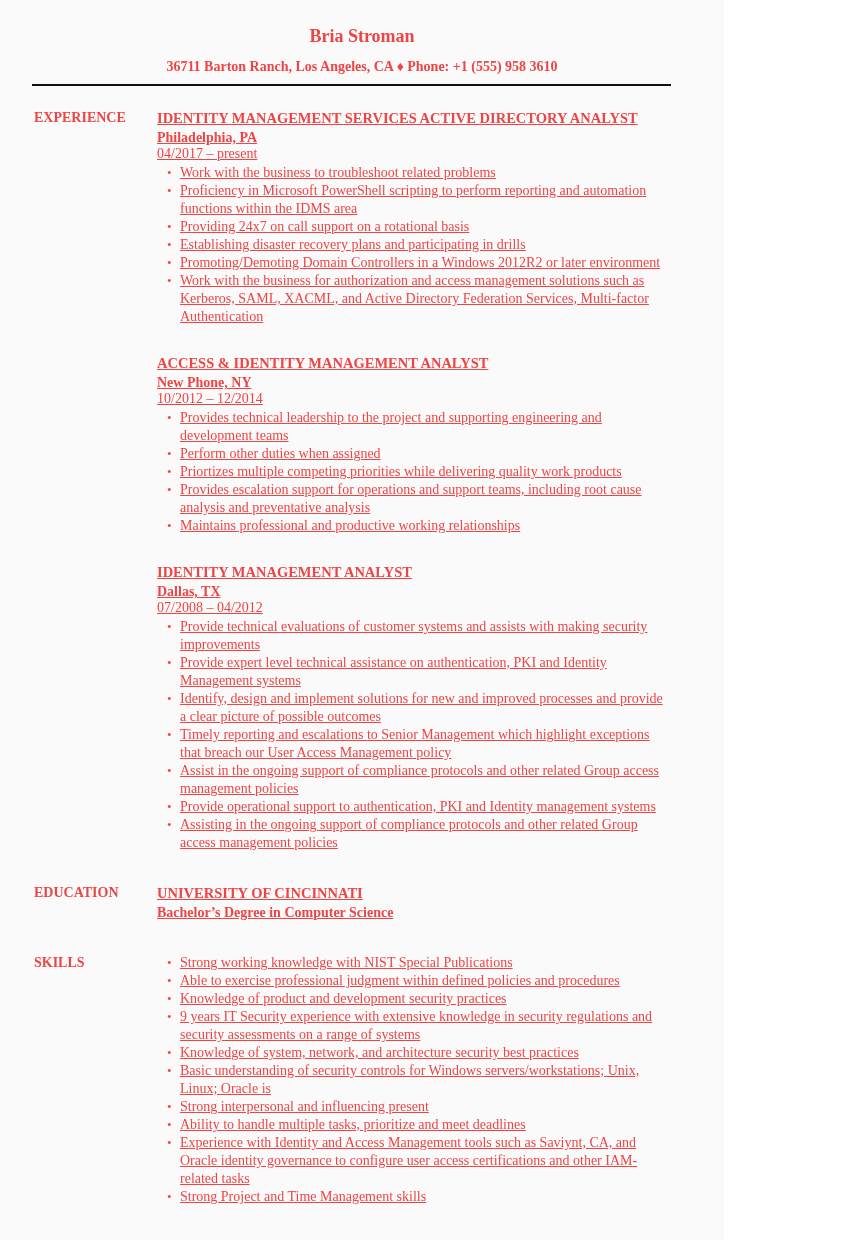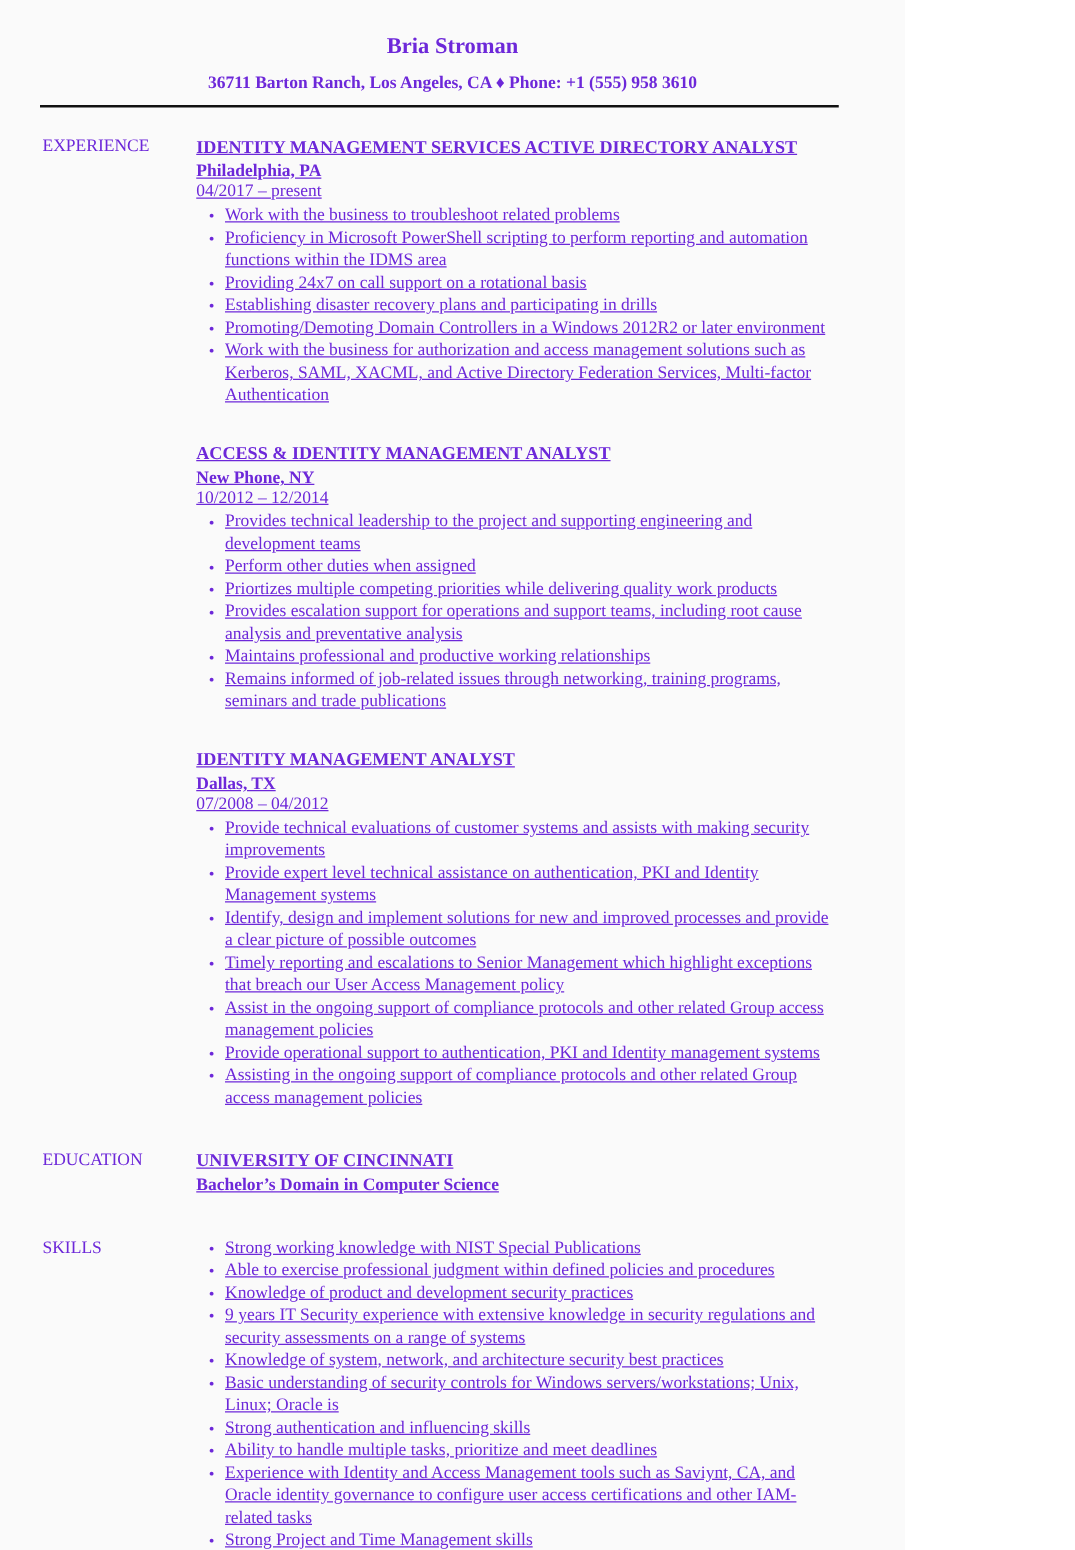--- a/index.html
+++ b/index.html
@@ -1,36 +1,36 @@
 <!DOCTYPE html>
 <html><head>
 <meta charset="utf-8">
 <style>
   html, body { margin: 0; padding: 0; }
   .page {
     width: 724px;
     height: 1240px;
     background: #fafafa;
-    color: #6d28d9;
+    color: #ef4444;
     font-family: "Liberation Serif", serif;
     overflow: hidden;
     box-sizing: border-box;
   }
   .header { text-align: center; padding-top: 26px; }
   .name { font-size: 18px; font-weight: bold; line-height: 20px; }
   .contact { font-size: 14px; font-weight: bold; margin-top: 13px; line-height: 16px; }
   .rule { height: 2px; background: #111111; margin: 9px 53px 0 32px; }
 
   .content { padding: 23px 53px 0 34px; }
   .section { display: flex; margin-bottom: 32px; }
   .section:last-child { margin-bottom: 0; }
   .section-label {
     width: 123px;
     flex-shrink: 0;
-    font-weight: normal;
+    font-weight: bold;
     font-size: 14px;
     line-height: 18px;
   }
   .section-body { flex: 1; min-width: 0; text-decoration: underline; }
 
   .job { margin-bottom: 28px; }
   .job:last-child { margin-bottom: 0; }
   .job-title { font-weight: bold; font-size: 14.5px; line-height: 19px; }
   .job-location { font-weight: bold; font-size: 14px; line-height: 17px; margin-top: 1px; }
   .job-dates { font-size: 14px; line-height: 16px; }
@@ -85,21 +85,20 @@
         <div class="job">
           <div class="job-title">ACCESS &amp; IDENTITY MANAGEMENT ANALYST</div>
           <div class="job-location">New Phone, NY</div>
           <div class="job-dates">10/2012 – 12/2014</div>
           <ul class="bullets">
             <li>Provides technical leadership to the project and supporting engineering and development teams</li>
             <li>Perform other duties when assigned</li>
             <li>Priortizes multiple competing priorities while delivering quality work products</li>
             <li>Provides escalation support for operations and support teams, including root cause analysis and preventative analysis</li>
             <li>Maintains professional and productive working relationships</li>
-            <li>Remains informed of job-related issues through networking, training programs, seminars and trade publications</li>
           </ul>
         </div>
 
         <div class="job">
           <div class="job-title">IDENTITY MANAGEMENT ANALYST</div>
           <div class="job-location">Dallas, TX</div>
           <div class="job-dates">07/2008 – 04/2012</div>
           <ul class="bullets">
             <li>Provide technical evaluations of customer systems and assists with making security improvements</li>
             <li>Provide expert level technical assistance on authentication, PKI and Identity Management systems</li>
@@ -111,35 +110,35 @@
           </ul>
         </div>
 
       </div>
     </div>
 
     <div class="section">
       <div class="section-label">EDUCATION</div>
       <div class="section-body">
         <div class="school">UNIVERSITY OF CINCINNATI</div>
-        <div class="degree">Bachelor’s Domain in Computer Science</div>
+        <div class="degree">Bachelor’s Degree in Computer Science</div>
       </div>
     </div>
 
     <div class="section">
       <div class="section-label">SKILLS</div>
       <div class="section-body">
         <ul class="bullets" style="margin-top:0;">
           <li>Strong working knowledge with NIST Special Publications</li>
           <li>Able to exercise professional judgment within defined policies and procedures</li>
           <li>Knowledge of product and development security practices</li>
           <li>9 years IT Security experience with extensive knowledge in security regulations and security assessments on a range of systems</li>
           <li>Knowledge of system, network, and architecture security best practices</li>
           <li>Basic understanding of security controls for Windows servers/workstations; Unix, Linux; Oracle is</li>
-          <li>Strong authentication and influencing skills</li>
+          <li>Strong interpersonal and influencing present</li>
           <li>Ability to handle multiple tasks, prioritize and meet deadlines</li>
           <li>Experience with Identity and Access Management tools such as Saviynt, CA, and Oracle identity governance to configure user access certifications and other IAM-related tasks</li>
           <li>Strong Project and Time Management skills</li>
         </ul>
       </div>
     </div>
 
   </div>
 </div>
 

